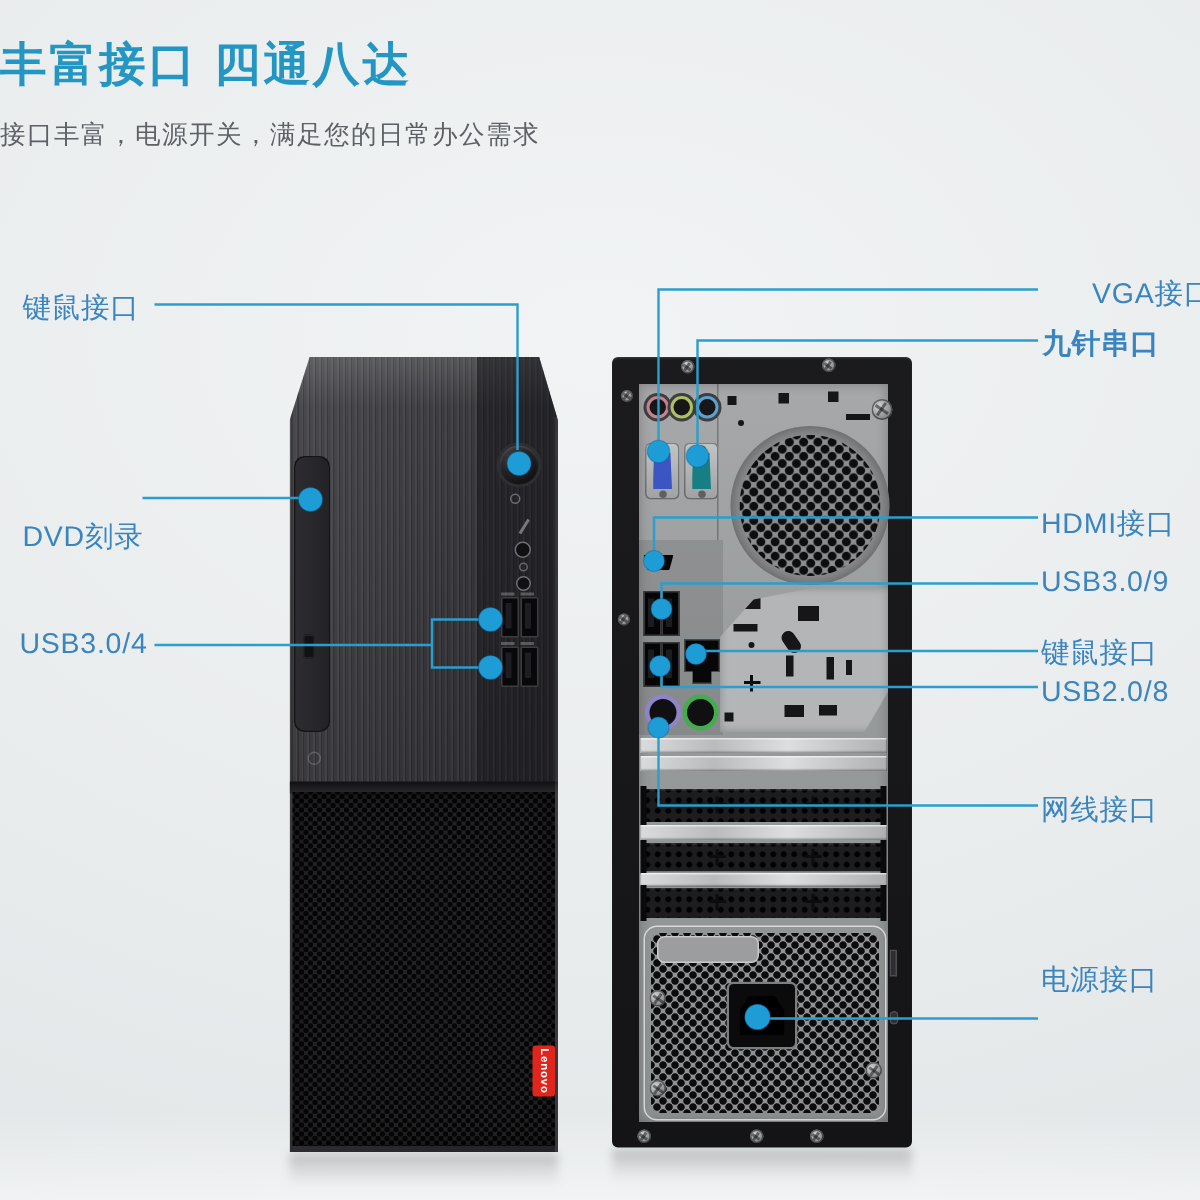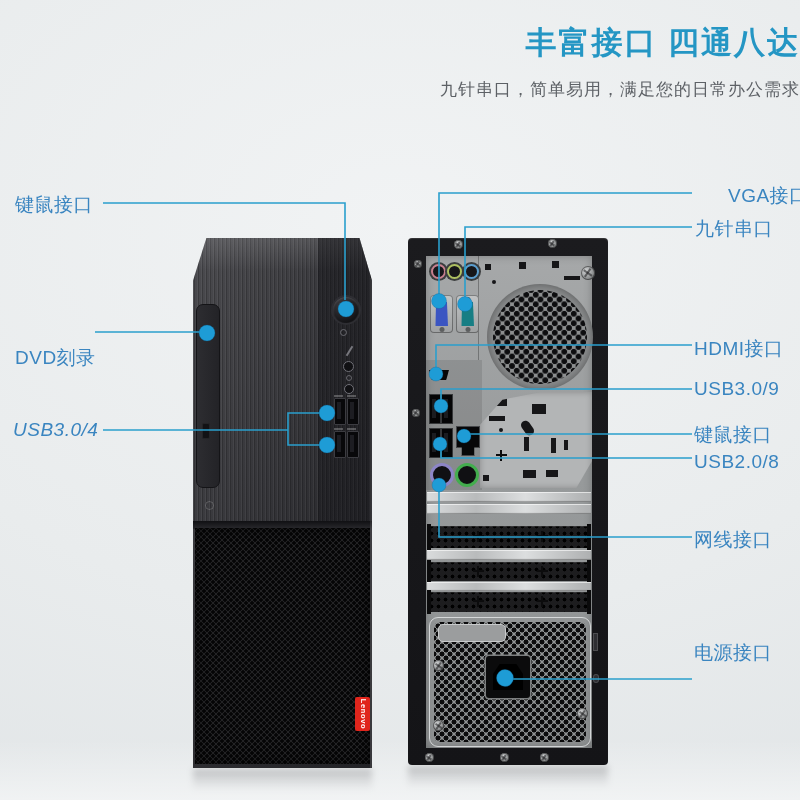--- a/index.html
+++ b/index.html
@@ -7,21 +7,21 @@
     --callout:#2a9fcd; --marker:#1e9cd6; --logo:#e0251c;
   }
   html,body{margin:0;padding:0;}
   body{font-family:"Liberation Sans","DejaVu Sans",sans-serif;}
   .stage{position:relative;width:800px;height:800px;overflow:hidden;
     background:radial-gradient(130% 90% at 50% 28%, #f1f3f4 0%, #e9eced 55%, #e0e4e6 100%);}
   .stage::after{content:"";position:absolute;left:0;right:0;top:740px;height:60px;
     background:linear-gradient(180deg,rgba(255,255,255,0) 0%,rgba(255,255,255,.5) 100%);pointer-events:none;}
 
   
-  .hdr{position:absolute;left:0;top:0;width:100%;text-align:right;z-index:6;}
+  .hdr{position:absolute;left:0;top:0;width:100%;text-align:left;z-index:6;}
   .hdr h1{margin:22px 0 0;font-size:31px;font-weight:bold;letter-spacing:2px;color:var(--title);}
   .hdr p{margin:14px 0 0;font-size:17px;letter-spacing:1px;color:var(--subtitle);}
 
   
   .lbl{position:absolute;z-index:6;font-size:19px;color:var(--label);white-space:nowrap;letter-spacing:.5px;}
 
   
   svg.callouts{position:absolute;left:0;top:0;z-index:5;}
   .cline{stroke:var(--callout);stroke-width:1.6;fill:none;}
   .marker{fill:var(--marker);stroke:rgba(10,90,140,.35);stroke-width:.8;}
@@ -128,21 +128,21 @@
     clip-path:polygon(22% 0,78% 0,100% 38%,100% 100%,0 100%,0 38%);}
   .frame-slot{position:absolute;background:#2e2e32;box-shadow:inset 0 0 0 1px rgba(255,255,255,.15);}
 </style>
 </head>
 <body>
 
 <div class="stage">
 
   <div class="hdr">
     <h1>丰富接口 四通八达</h1>
-    <p>九针串口，简单易用，满足您的日常办公需求</p>
+    <p>接口丰富，电源开关，满足您的日常办公需求</p>
   </div>
 
   <div class="tower-front">
     <div class="tf-stripes"></div>
     <div class="tf-topglow"></div>
     <div class="tf-strip"></div>
     <div class="dvd-door">
       <div class="dvd-eject"></div>
       <div class="dvd-emblem"></div>
     </div>
@@ -279,23 +279,23 @@
     <circle class="marker" cx="436" cy="374" r="7"></circle>
     <circle class="marker" cx="441" cy="406" r="7"></circle>
     <circle class="marker" cx="464" cy="436" r="7"></circle>
     <circle class="marker" cx="440" cy="444" r="7"></circle>
     <circle class="marker" cx="439" cy="485" r="7"></circle>
     <circle class="marker" cx="505" cy="678" r="8.5"></circle>
   </svg>
 
   <div class="lbl" style="left:15px;top:192px;">键鼠接口</div>
   <div class="lbl" style="left:15px;top:321px;margin-top:24px;">DVD刻录</div>
-  <div class="lbl" style="left:13px;top:419px;font-style:italic;">USB3.0/4</div>
+  <div class="lbl" style="left:13px;top:419px;">USB3.0/4</div>
   <div class="lbl" style="left:728px;top:183px;">VGA接口</div>
-  <div class="lbl" style="left:695px;top:216px;">九针串口</div>
+  <div class="lbl" style="left:695px;top:216px;font-weight:bold;">九针串口</div>
   <div class="lbl" style="left:694px;top:336px;">HDMI接口</div>
   <div class="lbl" style="left:694px;top:378px;">USB3.0/9</div>
   <div class="lbl" style="left:694px;top:422px;">键鼠接口</div>
   <div class="lbl" style="left:694px;top:451px;">USB2.0/8</div>
   <div class="lbl" style="left:694px;top:527px;">网线接口</div>
   <div class="lbl" style="left:694px;top:640px;">电源接口</div>
 
 </div>
 
 </body></html>

